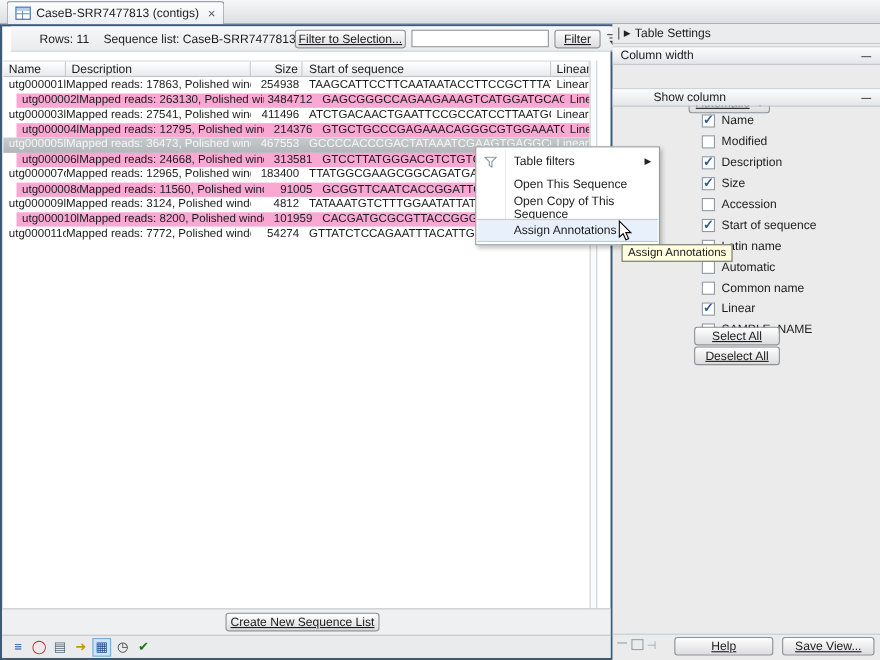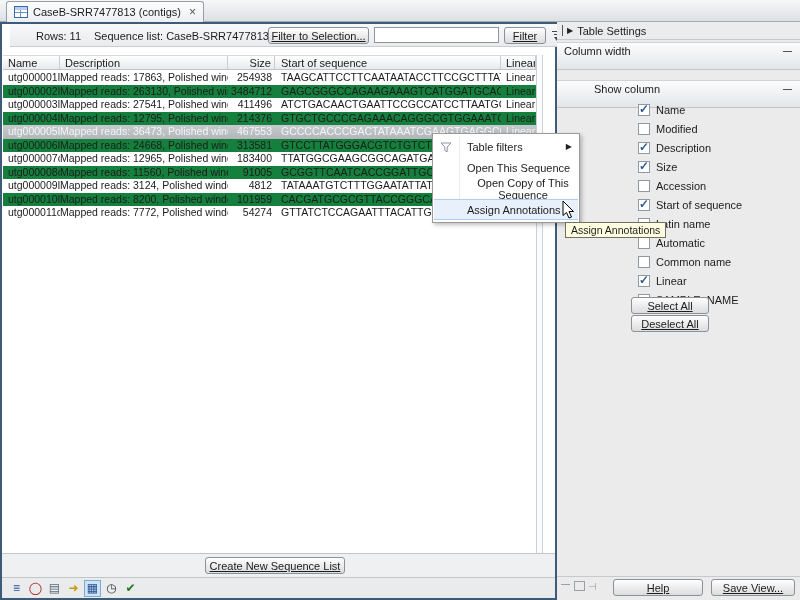--- a/index.html
+++ b/index.html
@@ -35,21 +35,21 @@
   .fopts{position:absolute;left:541px;top:5px;width:12px;height:12px;}
   .fopts span{display:block;height:0;border-top:1px solid #444;margin:2px auto 0;}
   .fopts .l1{width:11px;} .fopts .l2{width:7px;} .fopts .l3{width:0;height:0;border:3px solid transparent;border-top:4px solid #444;margin-top:2px;}
 
   
   .thead{position:absolute;left:1px;top:31px;width:533px;height:15px;display:flex;
     background:linear-gradient(#ffffff,#e7e9ec);border-top:1px solid #d8dadd;border-bottom:1px solid #bfc3c7;box-sizing:border-box;}
   .hcell{box-sizing:border-box;border-right:1px solid #c9ccd0;padding:1px 0 0 5px;overflow:hidden;white-space:nowrap;}
   .tbody{position:absolute;left:1px;top:47px;width:533px;}
   .trow{display:flex;height:13.5px;line-height:13.5px;font-size:10.5px;white-space:nowrap;}
-  .trow.alt{background:#15803d;}
+  .trow.alt{background:#f9a8d4;margin-left:12px;}
   .trow.sel{background:linear-gradient(#c8cbce,#b3b6b9);color:#f3f5f7;}
   .cell{box-sizing:border-box;overflow:hidden;}
   .c-name{width:57px;padding-left:5px;}
   .c-desc{width:168px;}
   .c-size{width:47px;text-align:right;padding-right:3px;}
   .c-start{width:226px;padding-left:6px;}
   .c-linear{flex:1;padding-left:5px;}
   .scrollstrip{position:absolute;left:534px;top:31px;width:7px;height:498px;
     border-left:1px solid #cdd0d3;border-right:1px solid #cdd0d3;background:#fbfbfc;box-sizing:border-box;}
 
@@ -60,43 +60,43 @@
     box-sizing:border-box;display:flex;align-items:center;padding-left:6px;gap:2px;}
   .vicon{width:17px;height:17px;display:flex;align-items:center;justify-content:center;font-size:12px;line-height:12px;box-sizing:border-box;}
   .vicon.sel{background:#cfe3f6;border:1px solid #7aaad6;}
 
   
   .panel{position:absolute;left:557px;top:22px;width:243px;height:578px;background:#ebebeb;}
   .panel-title{position:absolute;left:0;top:0;width:243px;height:18px;background:#eaecee;border-bottom:1px solid #c6cace;
     display:flex;align-items:center;gap:4px;padding-left:5px;box-sizing:border-box;}
   .pbar{width:1px;height:11px;background:#555;}
   .parrow{font-size:8px;color:#222;}
-  .sechdr{position:absolute;left:0;width:243px;height:28px;background:linear-gradient(#fbfcfd,#e3e6e9);
+  .sechdr{position:absolute;left:0;width:243px;height:17px;background:linear-gradient(#fbfcfd,#e3e6e9);
     border-top:1px solid #cfd3d6;border-bottom:1px solid #c2c6ca;padding:2px 0 0 7px;box-sizing:border-box;}
   .hdr-colwidth{top:20px;} .hdr-showcol{top:58px;padding-left:37px;}
   .dash{position:absolute;right:8px;top:8px;width:9px;height:1px;background:#555;}
   .btn-auto{position:absolute;left:69px;top:39px;width:74px;height:18px;padding-right:12px;margin-top:24px;}
   .btn-auto .caret{position:absolute;right:5px;top:7px;width:0;height:0;border:3px solid transparent;border-top:4px solid #333;}
   .cblist{position:absolute;left:81px;top:78px;}
   .cbrow{height:19px;display:flex;align-items:center;gap:6px;white-space:nowrap;}
   .cbox{width:12px;height:12px;background:#fff;border:1px solid #8d99a5;box-sizing:border-box;position:relative;flex:0 0 12px;}
   .cbox.on::after{content:"✓";position:absolute;left:0;top:-3px;font-size:12px;font-weight:bold;color:#2d5c96;}
   .btn-selall{position:absolute;left:74px;top:275px;width:78px;height:17px;}
   .btn-desall{position:absolute;left:74px;top:293px;width:78px;height:17px;}
   .pfoot-sep{position:absolute;left:0;top:554px;width:243px;height:1px;background:#c6cace;}
   .pficon{position:absolute;color:#9aa0a6;font-size:10px;}
   .pficon.minus{left:4px;top:562px;width:9px;height:1px;background:#9aa0a6;}
   .pficon.square{left:17px;top:559px;width:9px;height:8px;border:1px solid #9aa0a6;}
   .pficon.dock{left:31px;top:559px;}
   .btn-help{position:absolute;left:56px;top:557px;width:90px;height:17px;}
   .btn-save{position:absolute;left:154px;top:557px;width:84px;height:17px;}
 
   
-  .ctxmenu{position:absolute;left:432px;top:133px;width:148px;background:#fff;border:1px solid #9a9a9a;
-    box-shadow:2px 2px 4px rgba(0,0,0,.25);z-index:50;padding:2px 0;box-sizing:border-box;text-align:center;}
+  .ctxmenu{position:absolute;left:432px;top:133px;width:168px;background:#fff;border:1px solid #9a9a9a;
+    box-shadow:2px 2px 4px rgba(0,0,0,.25);z-index:50;padding:2px 0;box-sizing:border-box;}
   .ctxmenu::before{content:"";position:absolute;left:26px;top:2px;bottom:2px;width:1px;background:#ececec;}
   .mitem{position:relative;height:21px;display:flex;align-items:center;padding-left:34px;box-sizing:border-box;}
   .mitem.hl{background:#e8f1fb;border-top:1px solid #afcfee;border-bottom:1px solid #afcfee;margin:0 1px;padding-left:33px;}
   .micon{position:absolute;left:5px;top:4px;width:16px;height:14px;display:flex;align-items:center;justify-content:center;}
   .marrow{position:absolute;right:7px;top:6px;font-size:8px;color:#222;}
 
   
   .cursor{position:absolute;left:562px;top:200px;z-index:60;}
   .tooltip{position:absolute;left:565px;top:222px;height:16px;background:#fffee1;border:1px solid #6f6f64;
     padding:1px 5px 0;z-index:55;white-space:nowrap;font-size:10.5px;box-sizing:border-box;}

